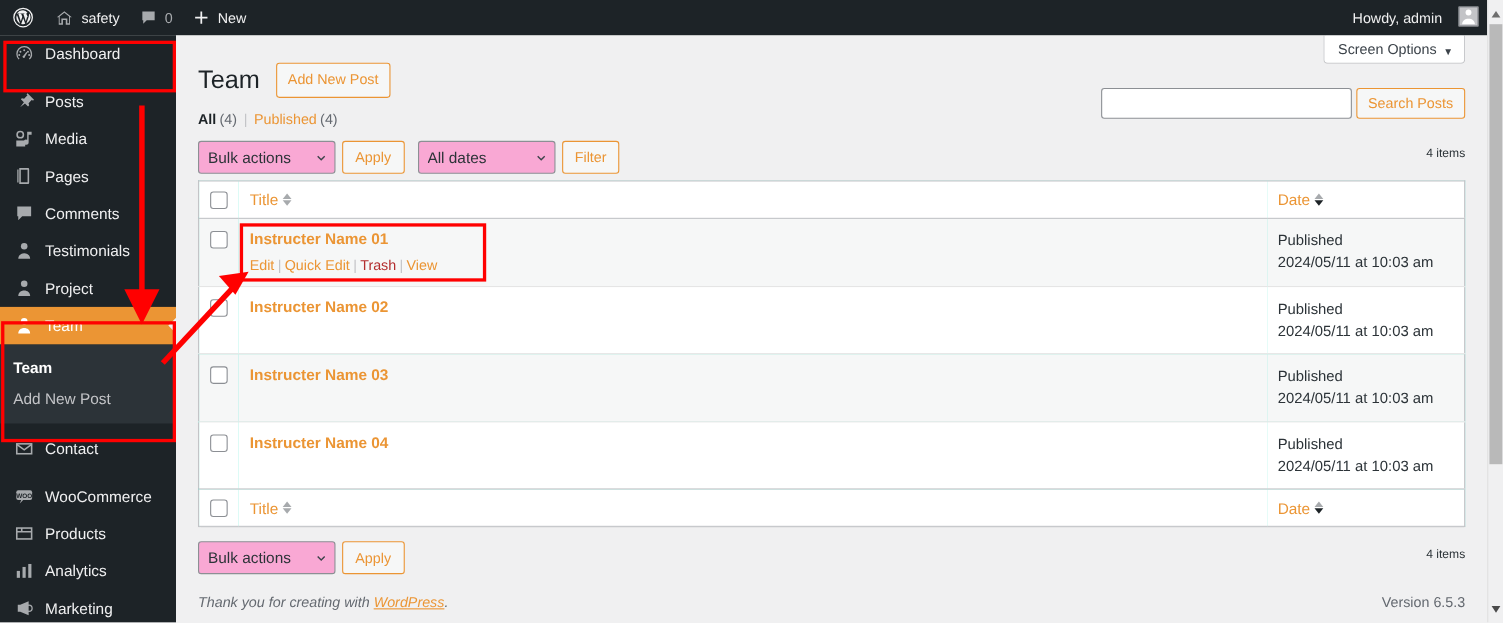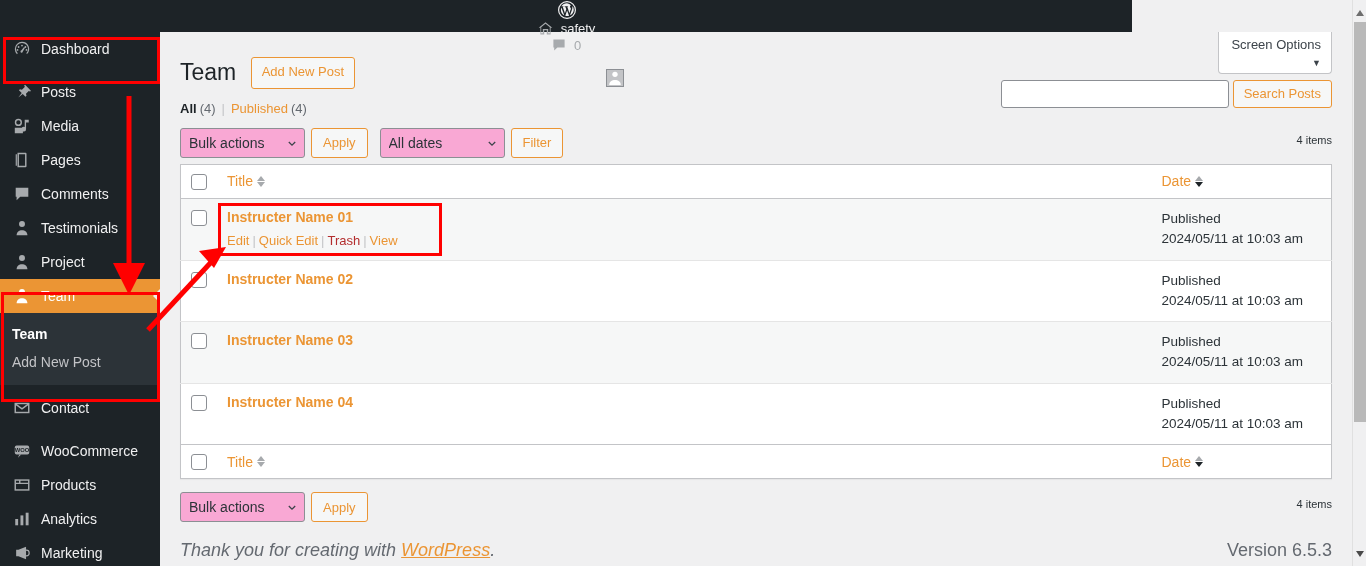--- a/index.html
+++ b/index.html
@@ -8,27 +8,26 @@
     overflow: hidden;
     font-family: "Liberation Sans", sans-serif;
     background: #f0f0f1;
     color: #3c434a;
   }
   .screen { position: relative; width: 1366px; height: 566px; overflow: hidden; }
 
   
   .adminbar {
     position: absolute; top: 0; left: 0;
-    width: 1132px; height: 32px;
+    width: 1352px; height: 32px;
     background: #1d2327;
     color: #f0f0f1;
     display: flex; align-items: center;
     font-size: 13px;
     z-index: 40;
-    flex-direction: column;
   }
   .ab-item {
     display: flex; align-items: center; gap: 7px;
     height: 32px; padding: 0 9px;
     color: #f0f0f1; white-space: nowrap;
   }
   .ab-item.wp-logo { padding: 0 10px 0 11px; }
   .ab-spacer { flex: 1 1 auto; }
   .ab-count {
     color: #a7aaad; font-size: 13px;
@@ -85,21 +84,21 @@
     overflow: hidden;
   }
   .wrap { padding: 10px 20px 0 20px; position: relative; }
 
   .screen-meta {
     position: absolute; top: 0px; right: 20px;
     background: #fff; border: 1px solid #c3c4c7; border-top: none;
     border-radius: 0 0 4px 4px;
     padding: 5px 10px 5px 12px;
     font-size: 13px; color: #3c434a;
-    display: flex; align-items: flex-end; gap: 6px; flex-direction: column;
+    display: flex; align-items: flex-end; gap: 6px;
   }
   .caret { font-size: 9px; color: #3c434a; }
 
   h1.page-title {
     display: inline-block;
     font-size: 23px; font-weight: 400; color: #1d2327;
     line-height: 1.3; margin: 15px 0 0 0;
     vertical-align: middle;
   }
   .page-title-action {
@@ -214,21 +213,21 @@
     display: inline-flex; flex-direction: column; gap: 1px;
     margin-left: 4px; vertical-align: middle;
   }
   .tri-up { width: 0; height: 0; border-left: 4px solid transparent; border-right: 4px solid transparent; border-bottom: 5px solid #a7aaad; }
   .tri-dn { width: 0; height: 0; border-left: 4px solid transparent; border-right: 4px solid transparent; border-top: 5px solid #a7aaad; }
   .sort-ind.desc .tri-dn { border-top-color: #1d2327; }
   th .th-inner { display: inline-flex; align-items: center; }
 
   .wp-footer {
     display: flex; justify-content: space-between; align-items: center;
-    margin-top: 18px; font-size: 18px; color: #646970;
+    margin-top: 18px; font-size: 13px; color: #646970;
   }
   .wp-footer .left { font-style: italic; }
   .wp-footer .left a { color: #eb9534; text-decoration: underline; font-style: italic; }
   .wp-footer .right { color: #646970; }
 
   a { text-decoration: none; }
 
   
   .anno { position: absolute; pointer-events: none; z-index: 60; }
   .anno-box { border: 3px solid #ff0000; }

